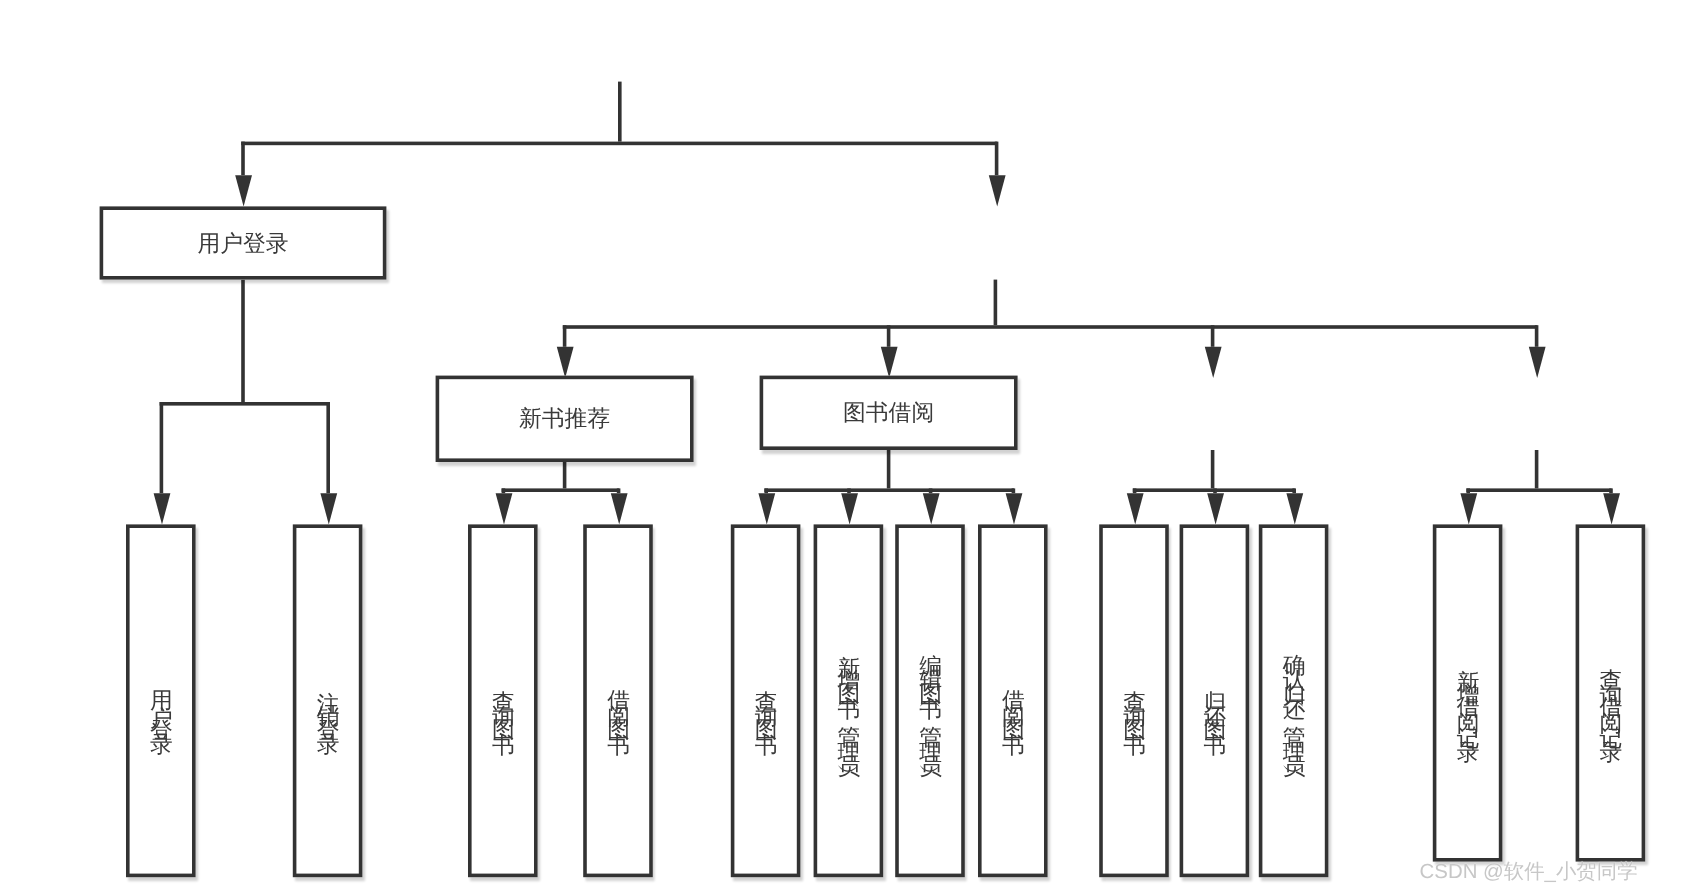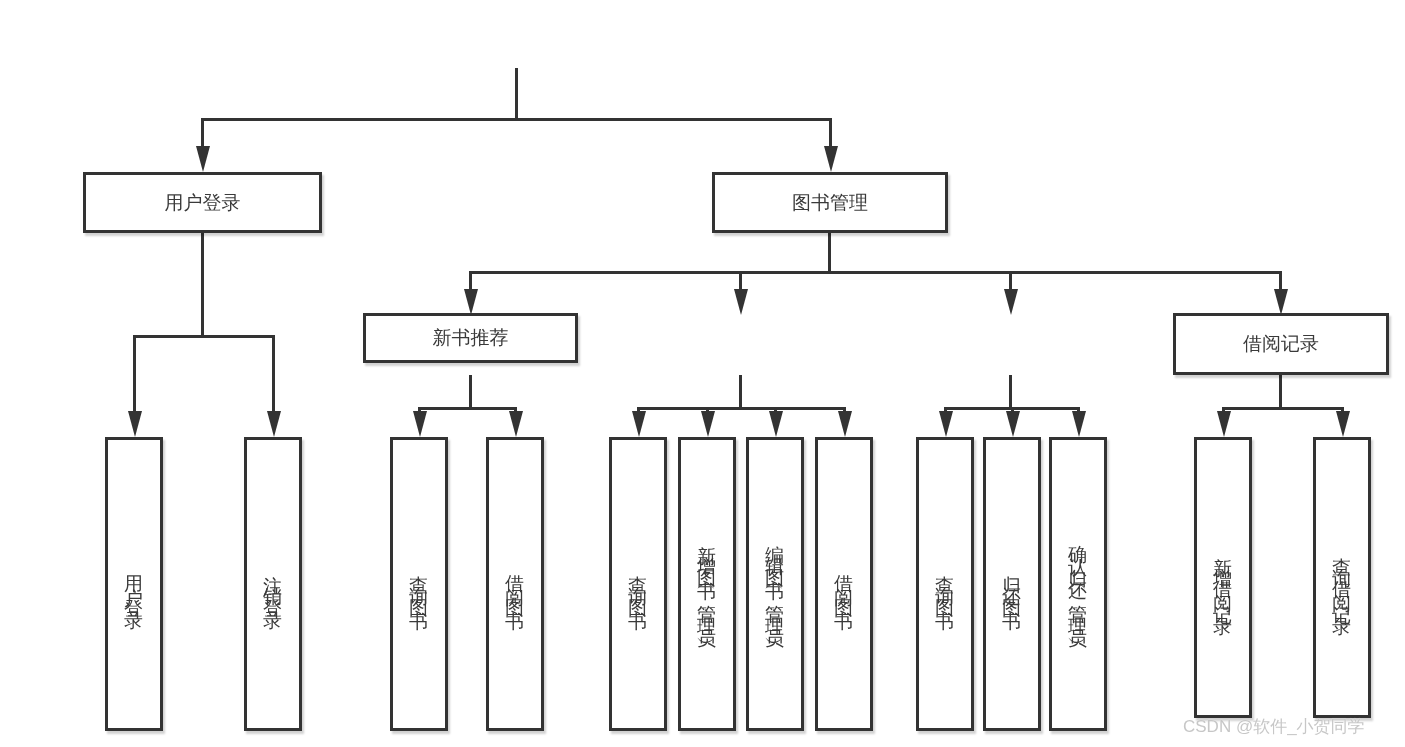--- a/index.html
+++ b/index.html
@@ -77,36 +77,35 @@
 
 <div class="stage">
 
 
   <div class="vl" style="left:515px;top:68px;height:50px;"></div>
   <div class="hl" style="left:201px;top:118px;width:630px;"></div>
   <div class="arrow" style="left:201px;top:118px;height:28px;"></div>
   <div class="arrow" style="left:829px;top:118px;height:28px;"></div>
 
   <div class="hbox" style="left:83px;top:172px;width:239px;height:61px;">用户登录</div>
-  <div class="hbox" style="left:712px;top:172px;width:236px;height:61px;">图书管理</div>
 
   <div class="vl" style="left:201px;top:233px;height:102px;"></div>
   <div class="hl" style="left:133px;top:335px;width:141px;"></div>
   <div class="arrow" style="left:133px;top:335px;height:76px;"></div>
   <div class="arrow" style="left:272px;top:335px;height:76px;"></div>
 
   <div class="vl" style="left:828px;top:233px;height:38px;"></div>
   <div class="hl" style="left:469px;top:271px;width:812px;"></div>
   <div class="arrow" style="left:469px;top:271px;height:18px;"></div>
   <div class="arrow" style="left:739px;top:271px;height:18px;"></div>
   <div class="arrow" style="left:1009px;top:271px;height:18px;"></div>
   <div class="arrow" style="left:1279px;top:271px;height:18px;"></div>
 
-  <div class="hbox" style="left:363px;top:313px;width:215px;height:50px;">新书推荐</div>
-  <div class="hbox" style="left:1173px;top:313px;width:216px;height:62px;">借阅记录</div>
+  <div class="hbox" style="left:363px;top:313px;width:215px;height:72px;">新书推荐</div>
+  <div class="hbox" style="left:633px;top:313px;width:215px;height:62px;">图书借阅</div>
 
   <div class="vl" style="left:469px;top:375px;height:32px;"></div>
   <div class="hl" style="left:418px;top:407px;width:98px;"></div>
   <div class="arrow" style="left:418px;top:407px;height:4px;"></div>
   <div class="arrow" style="left:514px;top:407px;height:4px;"></div>
 
   <div class="vl" style="left:739px;top:375px;height:32px;"></div>
   <div class="hl" style="left:637px;top:407px;width:208px;"></div>
   <div class="arrow" style="left:637px;top:407px;height:4px;"></div>
   <div class="arrow" style="left:706px;top:407px;height:4px;"></div>

